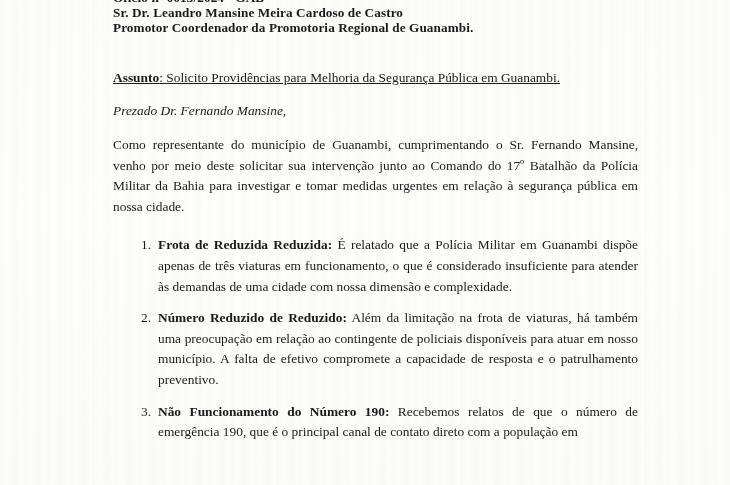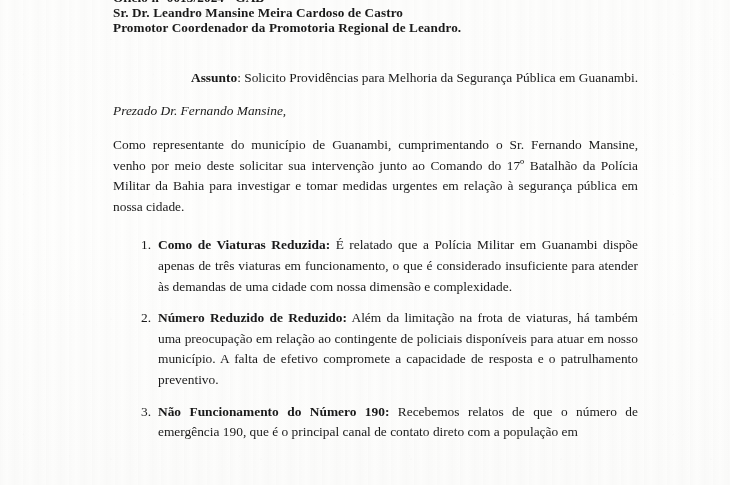--- a/index.html
+++ b/index.html
@@ -79,21 +79,21 @@
   .spacer-sm { height: 9px; }
 
   
   .para {
     font-size: 13.4px;
     line-height: 20.6px;
     text-align: justify;
     text-justify: inter-word;
     margin: 0;
   }
-  .para.subject { text-align: right; }
+  .para.subject { text-align: left; text-decoration: underline; }
   .para.greet { text-align: left; font-style: italic; }
 
   .b { font-weight: bold; }
 
   
   .list {
     margin: 0;
     padding: 0;
     list-style: none;
   }
@@ -123,21 +123,21 @@
 <div class="page">
   <div class="scan-grain"></div>
 
   <div class="content">
 
     <div>
       <div class="hdr-clip">
         <div class="hdr-line">Ofício nº 0013/2024 - GAB</div>
       </div>
       <div class="hdr-line">Sr. Dr. Leandro Mansine Meira Cardoso de Castro</div>
-      <div class="hdr-line">Promotor Coordenador da Promotoria Regional de Leandro.</div>
+      <div class="hdr-line">Promotor Coordenador da Promotoria Regional de Guanambi.</div>
     </div>
 
     <div class="spacer-lg"></div>
 
     <p class="para subject">
       <span class="b">Assunto</span><span>: </span><span>Solicito Providências para Melhoria da Segurança Pública em Guanambi.</span>
     </p>
 
     <div class="spacer-md"></div>
 
@@ -148,21 +148,21 @@
     <p class="para">Como representante do município de Guanambi, cumprimentando o Sr. Fernando Mansine, venho por meio deste solicitar sua intervenção junto ao Comando do 17º Batalhão da Polícia Militar da Bahia para investigar e tomar medidas urgentes em relação à segurança pública em nossa cidade.</p>
 
     <div class="spacer-sm"></div>
 
 
     <div class="spacer-sm"></div>
 
     <ol class="list">
       <li class="list-item">
         <span class="list-num">1.</span>
-        <span class="lead-in">Como de Viaturas Reduzida:</span><span> É relatado que a Polícia Militar em Guanambi dispõe apenas de três viaturas em funcionamento, o que é considerado insuficiente para atender às demandas de uma cidade com nossa dimensão e complexidade.</span>
+        <span class="lead-in">Frota de Reduzida Reduzida:</span><span> É relatado que a Polícia Militar em Guanambi dispõe apenas de três viaturas em funcionamento, o que é considerado insuficiente para atender às demandas de uma cidade com nossa dimensão e complexidade.</span>
       </li>
       <li class="list-item">
         <span class="list-num">2.</span>
         <span class="lead-in">Número Reduzido de Reduzido:</span><span> Além da limitação na frota de viaturas, há também uma preocupação em relação ao contingente de policiais disponíveis para atuar em nosso município. A falta de efetivo compromete a capacidade de resposta e o patrulhamento preventivo.</span>
       </li>
       <li class="list-item">
         <span class="list-num">3.</span>
         <span class="lead-in">Não Funcionamento do Número 190:</span><span> Recebemos relatos de que o número de emergência 190, que é o principal canal de contato direto com a população em</span>
       </li>
     </ol>

